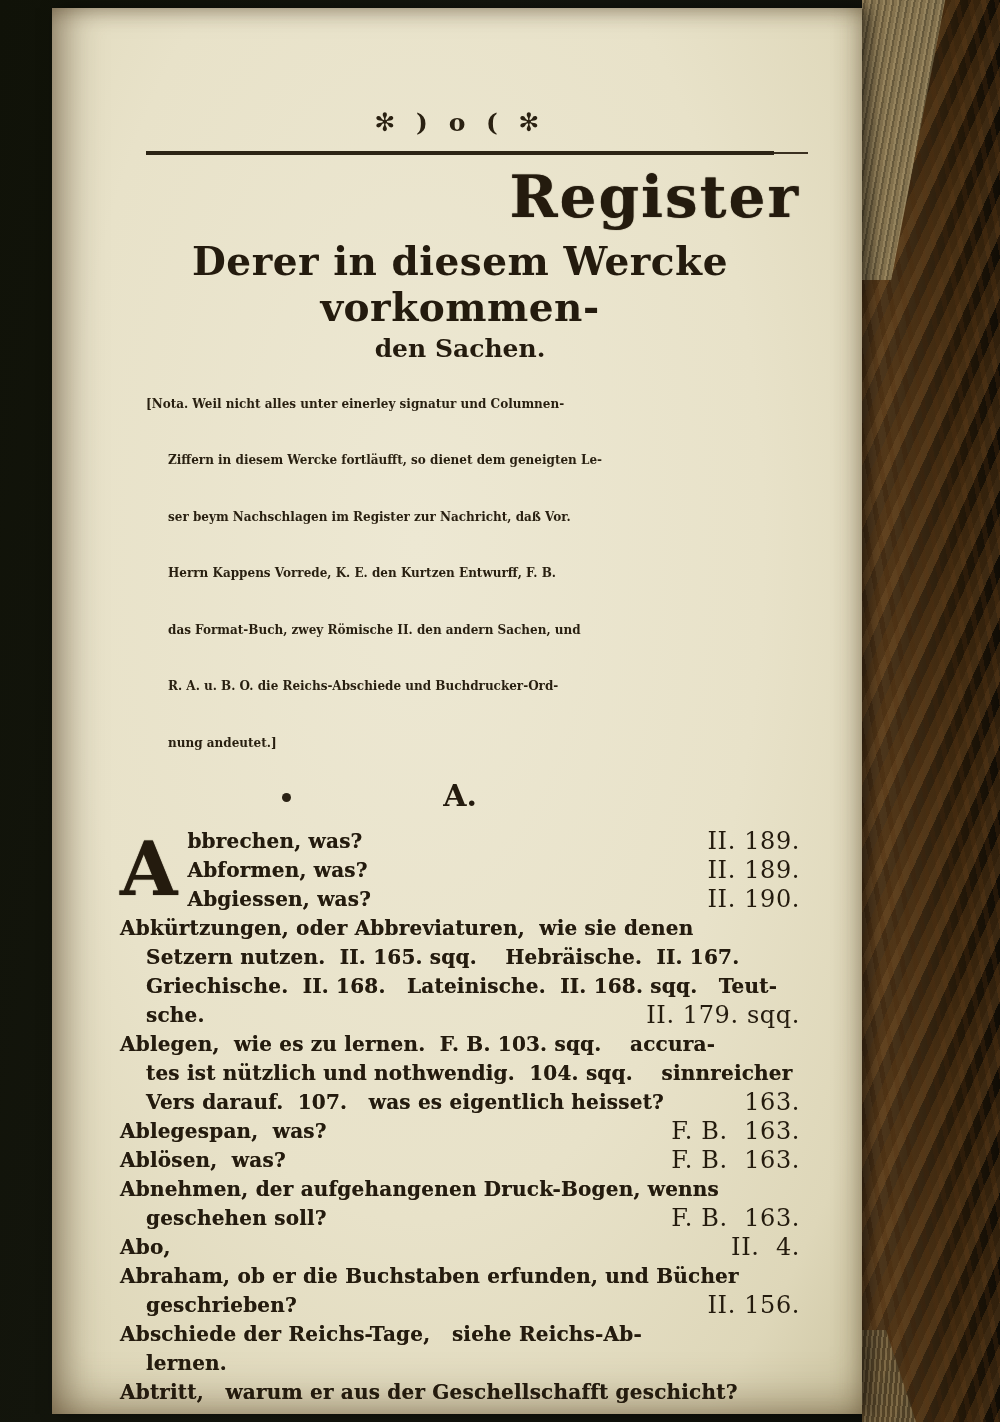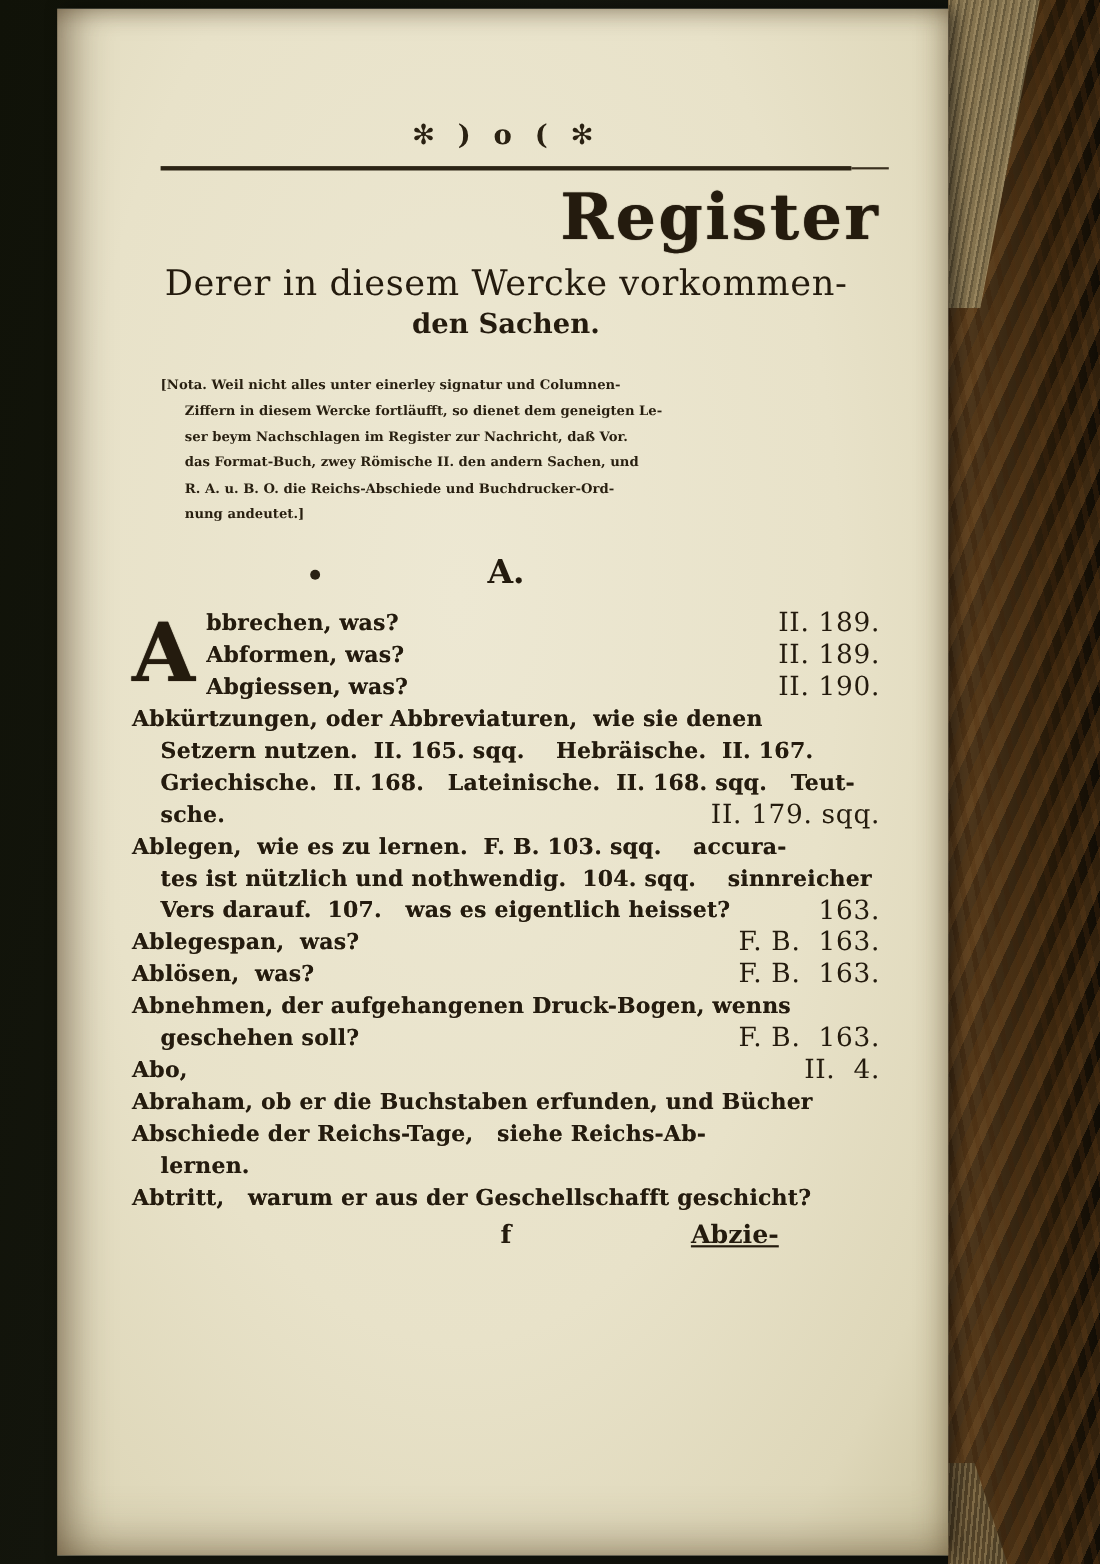--- a/index.html
+++ b/index.html
@@ -40,27 +40,27 @@
   }
   .content { position:relative; height:100%; padding:0 62px 0 68px; color:#241b0e; }
 
   
   .ornament-row { margin-top:100px; text-align:center; font-size:25px; font-weight:bold;
     letter-spacing:6px; color:#2a2112; font-family:"DejaVu Serif","DejaVu Sans",serif; }
   .rule { position:relative; width:628px; height:4px; background:#2c2415; margin:14px auto 0 auto; }
   .rule::after { content:""; position:absolute; left:100%; top:1px; width:34px; height:2px; background:#3a3020; }
   .page-title { margin-top:12px; text-align:right; font-size:58px; line-height:1.05; font-weight:bold;
     letter-spacing:2px; text-shadow:0 0 1px rgba(36,27,14,.8); }
-  .subtitle1 { margin-top:10px; text-align:center; font-size:32px; font-weight:normal; letter-spacing:.5px; }
+  .subtitle1 { margin-top:10px; text-align:center; font-size:39px; font-weight:bold; letter-spacing:.5px; }
   .subtitle2 { margin-top:4px; text-align:center; font-size:25px; font-weight:bold; }
 
   
   .nota { margin:30px 28px 0 26px; font-size:12px; line-height:23.5px; font-weight:bold; color:#281f10; }
   .nota-line { white-space:pre; }
-  .nota-line.cont { padding-left:22px; }
+  .nota-line.cont { padding-left:22px;margin-top:33px; }
 
   
   .section-heading { position:relative; margin-top:22px; text-align:center; font-size:30px;
     font-weight:bold; height:38px; line-height:38px; }
   .ink-dot { position:absolute; left:162px; top:16px; width:9px; height:9px; border-radius:50%;
     background:#2a2214; }
 
   
   .index { margin-top:12px; }
   .entry-line { display:flex; justify-content:space-between; align-items:flex-end;
@@ -94,20 +94,21 @@
       <div class="rule"></div>
 
       <div class="page-title">Register</div>
       <div class="subtitle1">Derer in diesem Wercke vorkommen-</div>
       <div class="subtitle2">den Sachen.</div>
 
       <div class="nota">
         <div class="nota-line">[Nota. Weil nicht alles unter einerley signatur und Columnen-</div>
         <div class="nota-line cont">Ziffern in diesem Wercke fortläufft, so dienet dem geneigten Le-</div>
         <div class="nota-line cont">ser beym Nachschlagen im Register zur Nachricht, daß Vor.</div>
+        <div class="nota-line cont">Herrn Kappens Vorrede, K. E. den Kurtzen Entwurff, F. B.</div>
         <div class="nota-line cont">das Format-Buch, zwey Römische II. den andern Sachen, und</div>
         <div class="nota-line cont">R. A. u. B. O. die Reichs-Abschiede und Buchdrucker-Ord-</div>
         <div class="nota-line cont">nung andeutet.]</div>
       </div>
 
       <div class="section-heading">
         <span class="ink-dot"></span>
         <span>A.</span>
       </div>
 
@@ -176,20 +177,24 @@
           <span class="r">F. B.  163.</span>
         </div>
         <div class="entry-line">
           <span class="t">Abo,</span>
           <span class="r">II.  4.</span>
         </div>
         <div class="entry-line">
           <span class="t">Abraham, ob er die Buchstaben erfunden, und Bücher</span>
           <span class="r"></span>
         </div>
+        <div class="entry-line cont">
+          <span class="t">geschrieben?</span>
+          <span class="r">II. 156.</span>
+        </div>
         <div class="entry-line">
           <span class="t">Abschiede der Reichs-Tage,   siehe Reichs-Ab-</span>
           <span class="r"></span>
         </div>
         <div class="entry-line cont">
           <span class="t">lernen.</span>
           <span class="r"></span>
         </div>
         <div class="entry-line">
           <span class="t">Abtritt,   warum er aus der Geschellschafft geschicht?</span>

